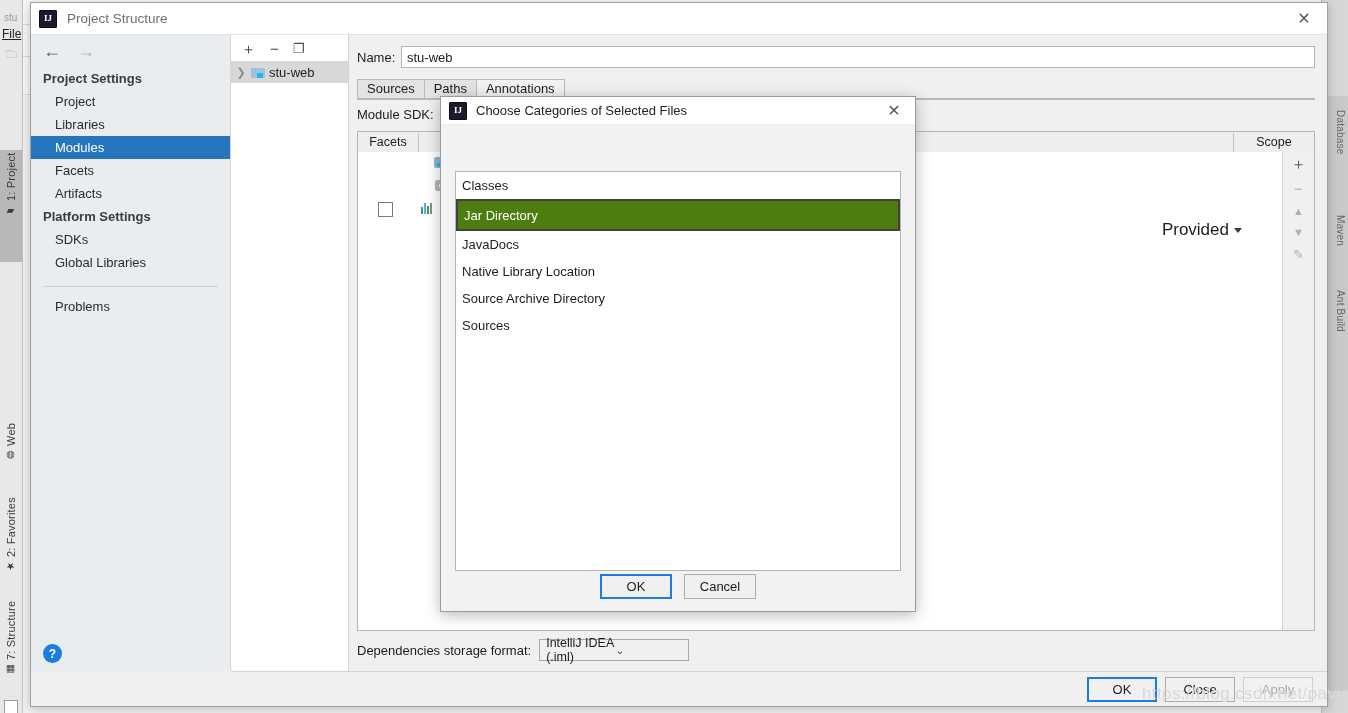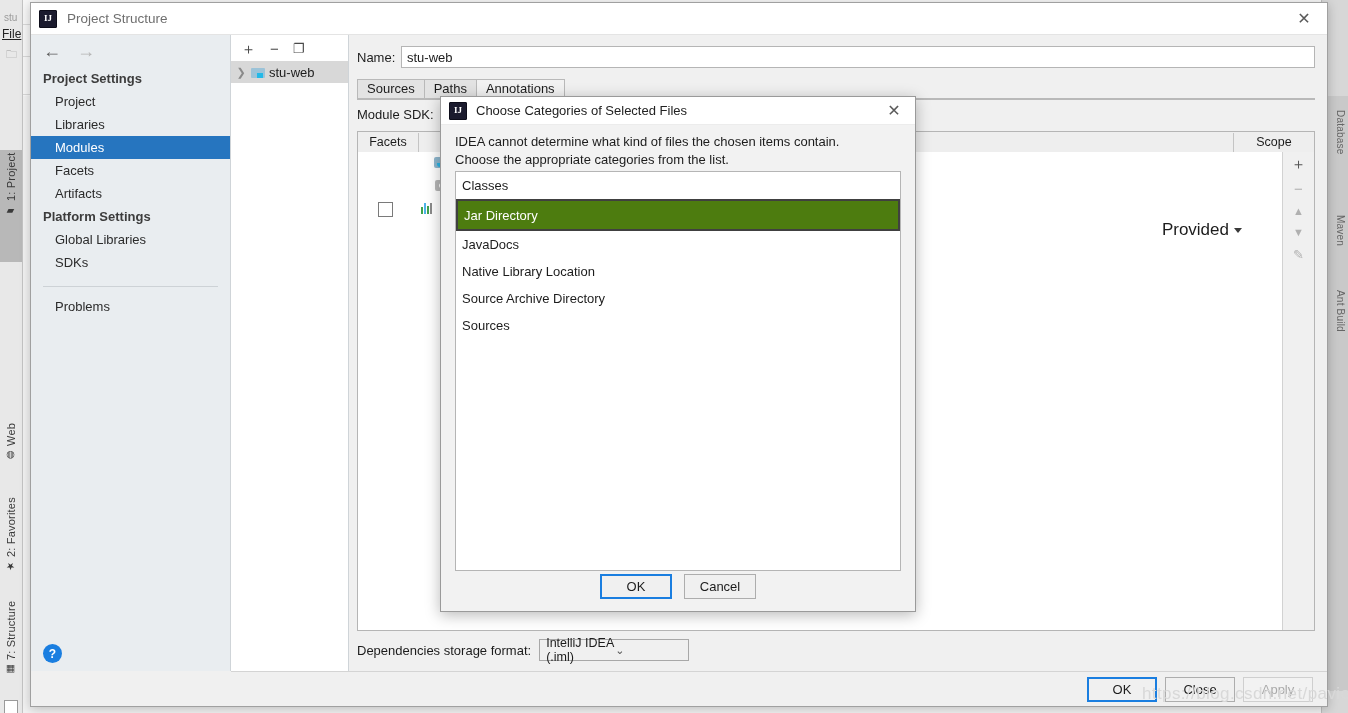--- a/index.html
+++ b/index.html
@@ -302,22 +302,22 @@
         <span class="nav-arrow">←</span>
         <span class="nav-arrow dim">→</span>
       </div>
       <div class="side-group">Project Settings</div>
       <div class="side-item">Project</div>
       <div class="side-item">Libraries</div>
       <div class="side-item sel">Modules</div>
       <div class="side-item">Facets</div>
       <div class="side-item">Artifacts</div>
       <div class="side-group">Platform Settings</div>
+      <div class="side-item">SDKs</div>
       <div class="side-item">Global Libraries</div>
-      <div class="side-item">SDKs</div>
       <div class="side-sep"></div>
       <div class="side-item" style="padding-top:12px;">Problems</div>
       <div class="side-help">
         <div class="help-circle">?</div>
       </div>
     </div>
 
     <div class="ps-modcol">
       <div class="modcol-toolbar">
         <span class="tb-ico">＋</span>
@@ -411,24 +411,20 @@
 </div>
 
 <div class="dlg">
   <div class="dlg-title">
     <div class="ij-logo">IJ</div>
     <div class="dlg-title-text">Choose Categories of Selected Files</div>
     <div class="ps-title-spacer"></div>
     <div class="win-close" style="height:26px;">✕</div>
   </div>
 
-  <div class="dlg-msg">
-    <div>IDEA cannot determine what kind of files the chosen items contain.</div>
-    <div>Choose the appropriate categories from the list.</div>
-  </div>
 
   <div class="dlg-list">
     <div class="dlg-li">Classes</div>
     <div class="dlg-li sel">Jar Directory</div>
     <div class="dlg-li">JavaDocs</div>
     <div class="dlg-li">Native Library Location</div>
     <div class="dlg-li">Source Archive Directory</div>
     <div class="dlg-li">Sources</div>
   </div>
 

